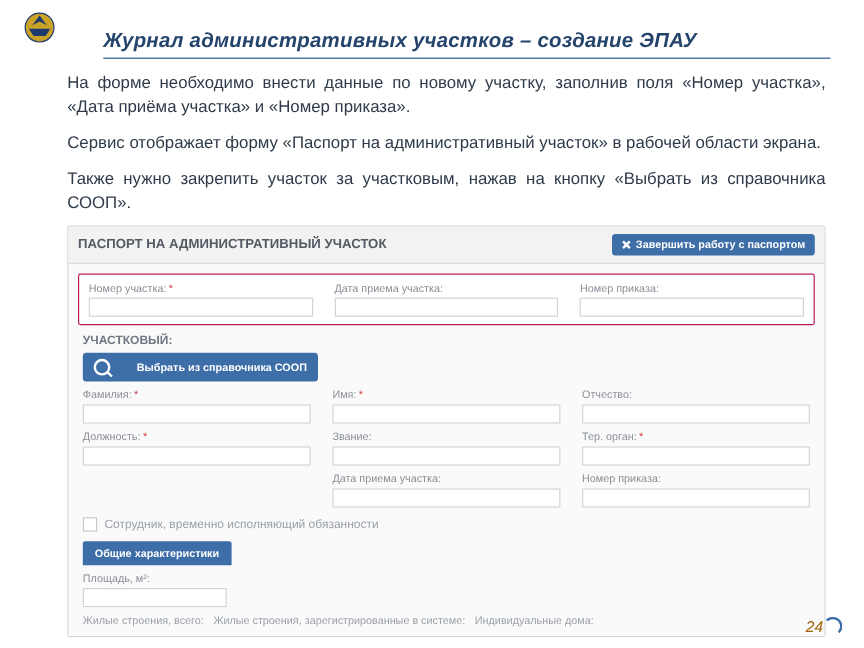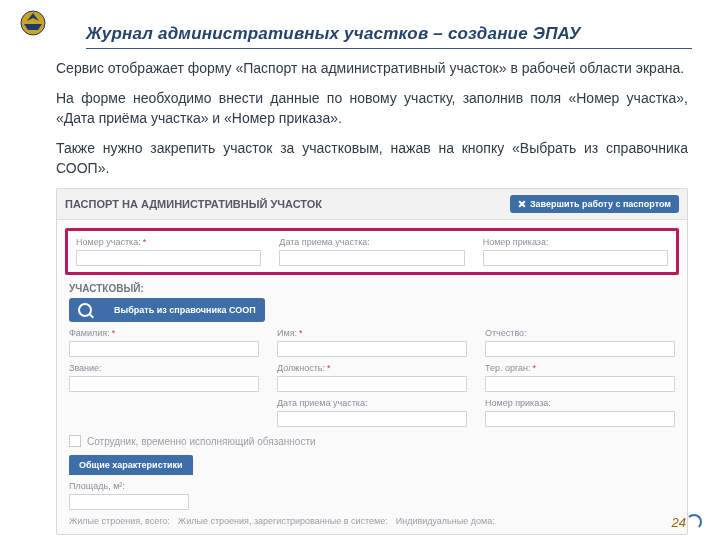--- a/index.html
+++ b/index.html
@@ -7,21 +7,21 @@
   .emblem{position:absolute;left:18px;top:8px;}
   .title{font-size:17px;font-weight:bold;font-style:italic;color:#25446c;margin:12px 0 2px 58px;letter-spacing:.2px;}
   .title-underline{height:0;border-bottom:1.5px solid #2c5a8a;margin:4px 0 10px 58px;}
   .body-text{font-size:14px;color:#2f3b4a;line-height:1.42;text-align:justify;margin:0 4px 10px 28px;}
   .app{margin:4px 4px 0 28px;border:1px solid #d9d9d9;background:#fafafa;border-radius:2px;font-size:10px;color:#6d7680;position:relative;}
   .app-head{display:flex;align-items:center;background:#f2f2f2;border-bottom:1px solid #ddd;padding:6px 8px;font-weight:bold;color:#545a63;font-size:11px;}
   .close-btn{margin-left:auto;background:#3d6ea8;color:#fff;font-weight:bold;font-size:9px;padding:4px 8px;border-radius:3px;display:flex;align-items:center;gap:4px;}
   .close-btn .x{display:inline-block;width:8px;height:8px;position:relative;}
   .close-btn .x::before,.close-btn .x::after{content:"";position:absolute;left:3px;top:0;width:2px;height:8px;background:#fff;transform:rotate(45deg);}
   .close-btn .x::after{transform:rotate(-45deg);}
-  .strip{background:#fff;border:3px solid #be185d;margin:8px;padding:6px 8px;display:flex;gap:18px;border-radius:2px;}
+  .strip{background:#fff;border:1px solid #be185d;margin:8px;padding:6px 8px;display:flex;gap:18px;border-radius:2px;}
   .field{display:flex;flex-direction:column;gap:3px;flex:1;}
   .field label{color:#8a8f97;font-size:9px;}
   .req{color:#c73a3a;margin-left:2px;}
   .field input{height:16px;border:1px solid #d1d4d8;background:#fff;width:100%;box-sizing:border-box;padding:0 4px;font-size:9px;}
   .section-label{font-weight:bold;color:#707782;margin:2px 12px 4px;font-size:10px;}
   .soop-btn{display:inline-flex;align-items:center;gap:22px;background:#3d6ea8;color:#fff;font-weight:bold;font-size:9px;padding:5px 9px;border-radius:3px;margin:0 12px 6px;}
   .soop-btn .mag{width:10px;height:10px;border:2px solid #fff;border-radius:50%;position:relative;display:inline-block;}
   .soop-btn .mag::after{content:"";position:absolute;width:5px;height:2px;background:#fff;right:-4px;bottom:-2px;transform:rotate(45deg);}
   .grid{display:grid;grid-template-columns:1fr 1fr 1fr;gap:6px 18px;margin:0 12px 8px;}
   .chk-row{display:flex;align-items:flex-end;gap:6px;margin:4px 12px 8px;color:#9aa0a8;}
@@ -42,22 +42,22 @@
     <svg width="30" height="30" viewBox="0 0 30 30">
       <circle cx="15" cy="15" r="12" fill="#c9a227" stroke="#1d3a6e" stroke-width="1"></circle>
       <path d="M15 5 L9 13 L15 10 L21 13 Z" fill="#1d3a6e"></path>
       <path d="M6 16 L24 16 L20 22 L10 22 Z" fill="#1d3a6e"></path>
     </svg>
   </span>
 
   <div class="title">Журнал административных участков – создание ЭПАУ</div>
   <div class="title-underline"></div>
 
+  <p class="body-text">На форме необходимо внести данные по новому участку, заполнив поля «Номер участка», «Дата приёма участка» и «Номер приказа».</p>
   <p class="body-text">Сервис отображает форму «Паспорт на административный участок» в рабочей области экрана.</p>
-  <p class="body-text">На форме необходимо внести данные по новому участку, заполнив поля «Номер участка», «Дата приёма участка» и «Номер приказа».</p>
   <p class="body-text">Также нужно закрепить участок за участковым, нажав на кнопку «Выбрать из справочника СООП».</p>
 
   <div class="app">
     <div class="app-head">
       <span>ПАСПОРТ НА АДМИНИСТРАТИВНЫЙ УЧАСТОК</span>
       <div class="close-btn">
         <span class="x"></span>
         <span>Завершить работу с паспортом</span>
       </div>
     </div>
@@ -91,25 +91,25 @@
         </div>
       <div class="field">
           <label><span>Имя:</span><span class="req">*</span></label>
           <input style="">
         </div>
       <div class="field">
           <label>Отчество:</label>
           <input style="">
         </div>
       <div class="field">
-          <label>Звание:</label>
+          <label><span>Должность:</span><span class="req">*</span></label>
           <input style="">
         </div>
       <div class="field">
-          <label><span>Должность:</span><span class="req">*</span></label>
+          <label>Звание:</label>
           <input style="">
         </div>
       <div class="field">
           <label><span>Тер. орган:</span><span class="req">*</span></label>
           <input style="">
         </div>
       <div></div>
       <div class="field">
           <label>Дата приема участка:</label>
           <input style="">

